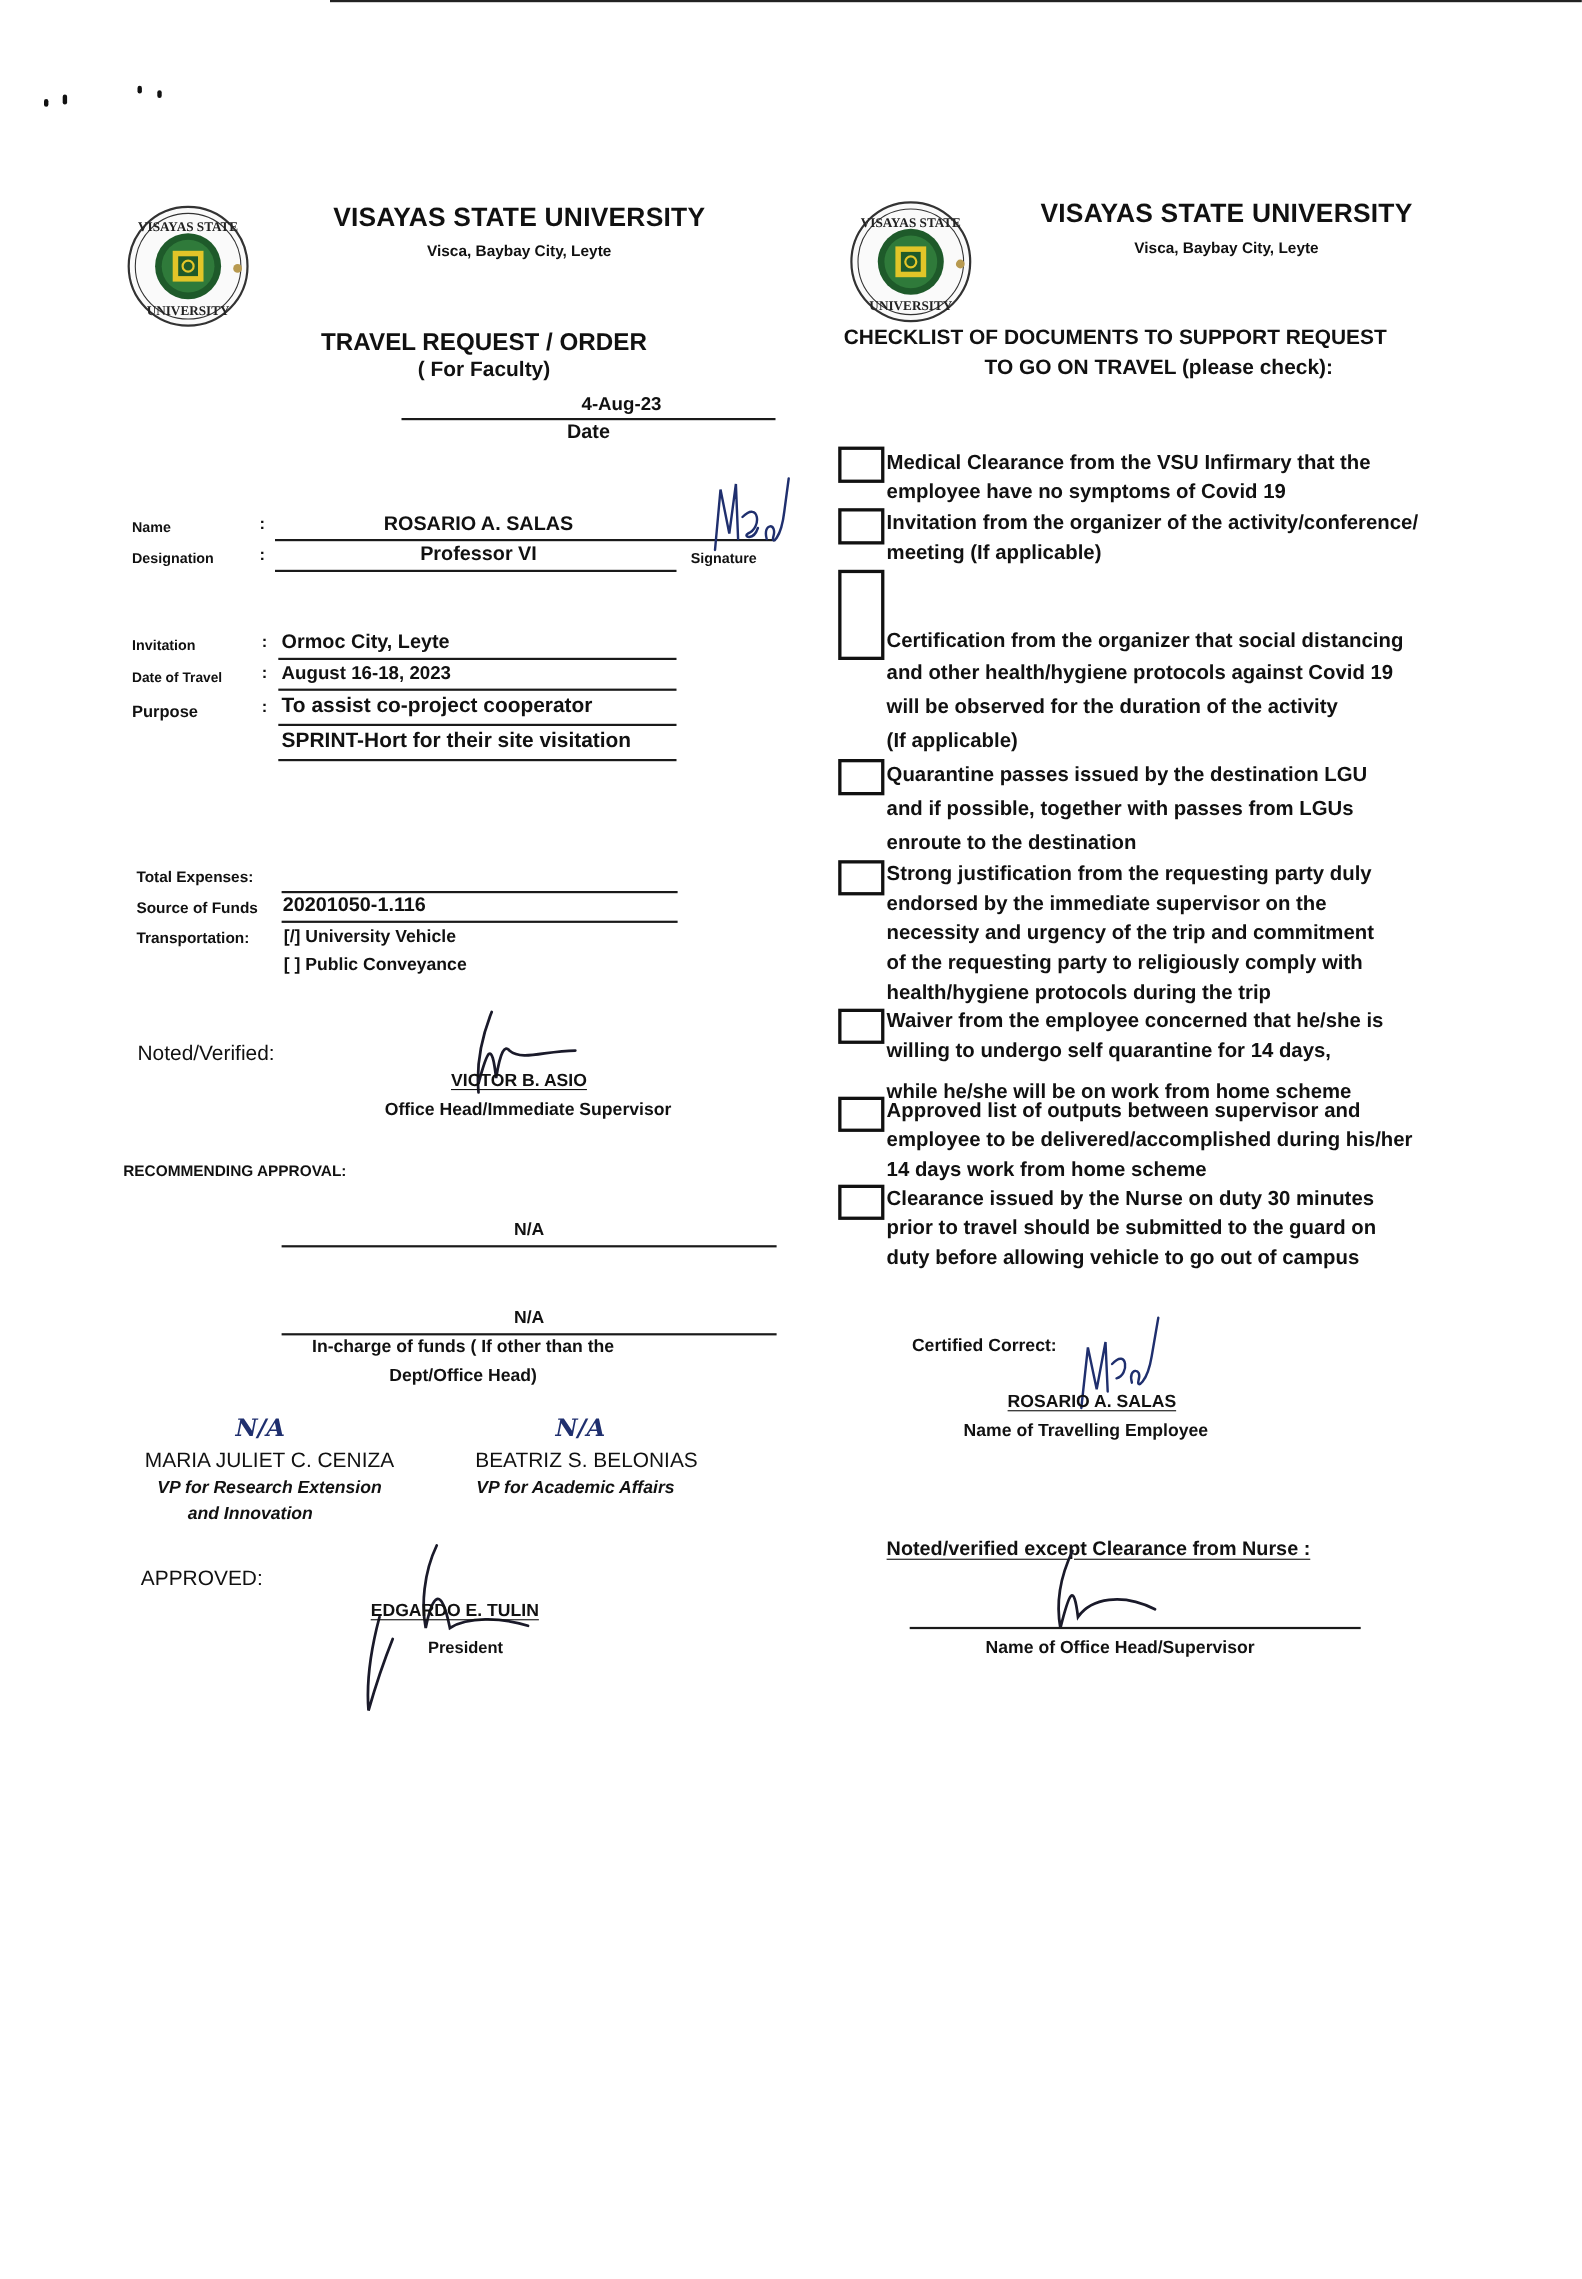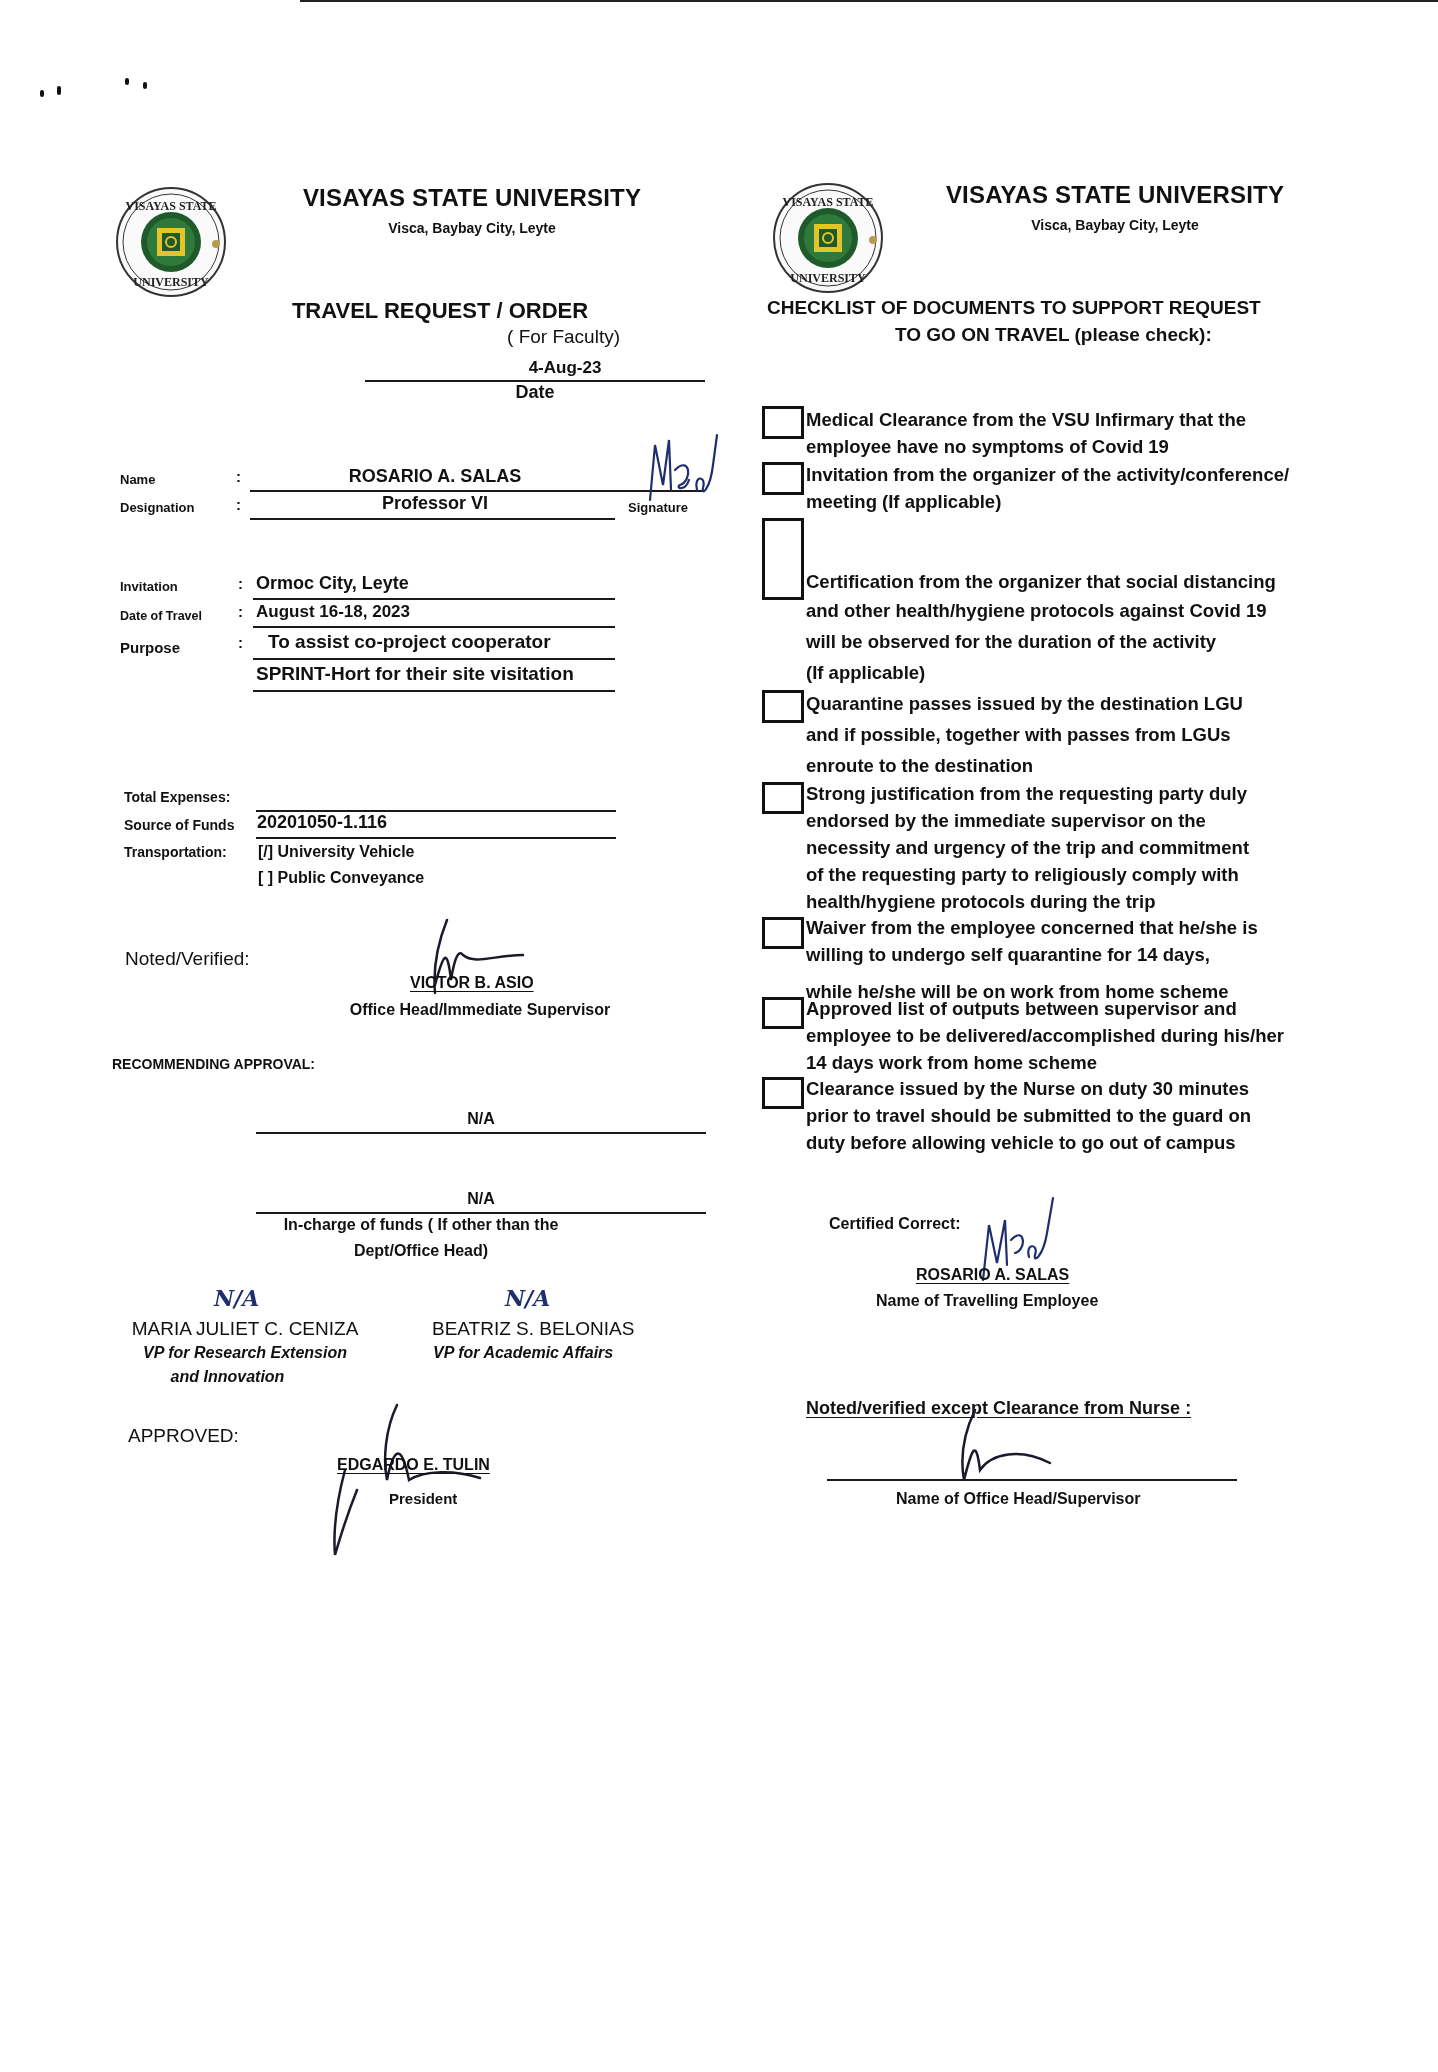--- a/index.html
+++ b/index.html
@@ -14,21 +14,21 @@
 
   
   .seal { position:absolute; width:112px; height:112px; }
   .seal svg { width:100%; height:100%; }
 
   .uni-title { font-size:24px; letter-spacing:0.2px; white-space:nowrap; }
   .uni-addr { font-size:14px; white-space:nowrap; }
   .center { text-align:center; }
 
   .doc-title { font-size:22px; white-space:nowrap; }
-  .sub { font-size:19px; font-weight:normal; white-space:nowrap;text-align:right; }
+  .sub { font-size:19px; font-weight:bold; white-space:nowrap; }
   .t17 { font-size:18px; white-space:nowrap; }
   .t15 { font-size:15px; white-space:nowrap; }
   .t14 { font-size:14px; white-space:nowrap; }
   .t13 { font-size:13px; white-space:nowrap; }
   .rule { position:absolute; height:2px; background:#1a1a1a; }
   .u { text-decoration: underline; text-underline-offset: 3px; }
   .ital { font-style: italic; }
 
   .cbox { position:absolute; border:3px solid #111; background:#fff; box-sizing:border-box; }
   .cl-text { position:absolute; left:806px; font-size:18.5px; line-height:27.5px; white-space:nowrap; }
@@ -94,21 +94,21 @@
   <div class="abs t17" style="left:256px;top:573px;">Ormoc City, Leyte</div>
   <div class="rule" style="left:253px;top:598px;width:362px;"></div>
 
   <div class="abs t13" style="left:120px;top:609px;font-size:12.5px;">Date of Travel</div>
   <div class="abs t15" style="left:238px;top:603px;">:</div>
   <div class="abs t17" style="left:256px;top:602px;font-size:17px;">August 16-18, 2023</div>
   <div class="rule" style="left:253px;top:626px;width:362px;"></div>
 
   <div class="abs t15" style="left:120px;top:639px;">Purpose</div>
   <div class="abs t15" style="left:238px;top:634px;">:</div>
-  <div class="abs t17" style="left:256px;top:631px;font-size:19px;margin-left:12px;">To assist co-project cooperator</div>
+  <div class="abs t17" style="left:256px;top:631px;font-size:19px;">To assist co-project cooperator</div>
   <div class="rule" style="left:253px;top:658px;width:362px;"></div>
   <div class="abs t17" style="left:256px;top:663px;font-size:19px;">SPRINT-Hort for their site visitation</div>
   <div class="rule" style="left:253px;top:690px;width:362px;"></div>
 
   <div class="abs t14" style="left:124px;top:789px;">Total Expenses:</div>
   <div class="abs t17" style="left:258px;top:784px;"></div>
   <div class="rule" style="left:256px;top:810px;width:360px;"></div>
 
   <div class="abs t14" style="left:124px;top:817px;">Source of Funds</div>
   <div class="abs t17" style="left:257px;top:812px;">20201050-1.116</div>

